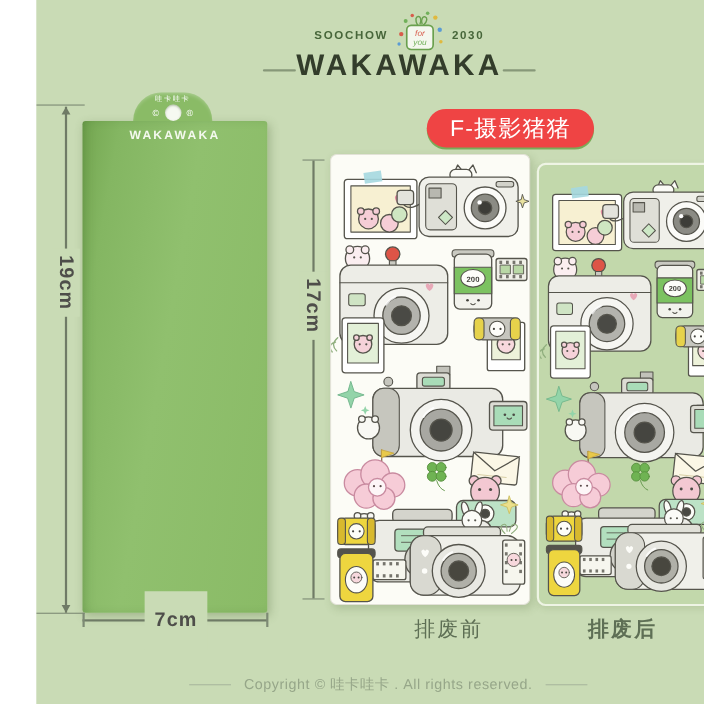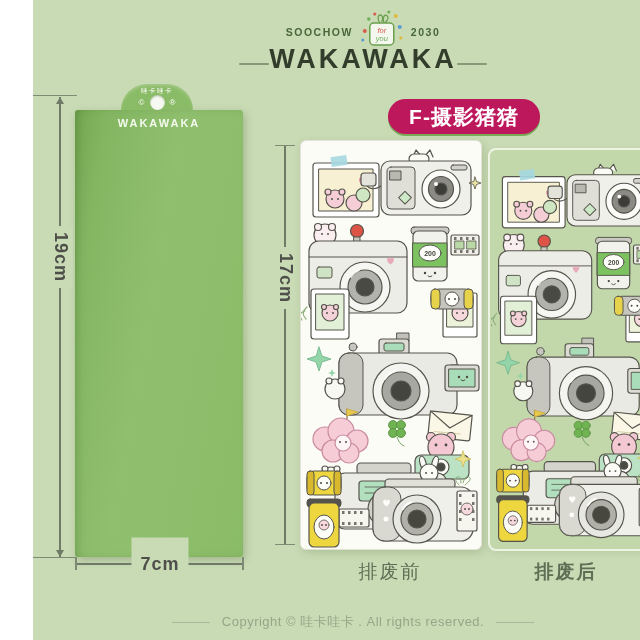--- a/index.html
+++ b/index.html
@@ -12,22 +12,22 @@
   .logo-side-text{font-size:10.5px;font-weight:bold;letter-spacing:1.5px;color:#47663a;}
   .gift-svg{width:44px;height:44px;display:block;}
   .brand-title{position:absolute;left:330px;top:44px;transform:translateX(-50%);
     font-size:27px;font-weight:800;letter-spacing:3px;color:#333d2b;white-space:nowrap;}
   .logo-dash{position:absolute;top:63px;width:30px;height:2px;background:#879879;border-radius:1px;}
   .logo-dash.left{left:206px;}
   .logo-dash.right{left:424px;}
 
   
   .pill{position:absolute;left:355px;top:99px;width:152px;height:35px;border-radius:18px;
-    background:#be185d;box-shadow:0 2px 0 #7aab58;display:flex;align-items:center;justify-content:center;
-    color:#ffffff;font-size:21px;font-weight:bold;letter-spacing:1px;}
+    background:#ef4444;box-shadow:0 2px 0 #7aab58;display:flex;align-items:center;justify-content:center;
+    color:#ffffff;font-size:21px;font-weight:normal;letter-spacing:1px;}
 
   
   .backing{position:absolute;left:42px;top:110px;width:168px;height:447px;border-radius:3px;
     background:linear-gradient(100deg,#74a751 0%,#84b662 14%,#90c06e 45%,#8abb66 100%);
     box-shadow:2px 3px 9px rgba(70,95,45,.30), inset 5px 0 12px -6px rgba(20,60,10,.35);}
   .backing-tab{position:absolute;left:46px;top:-26px;width:72px;height:26px;
     background:#8abb66;border-radius:40px 40px 0 0;box-shadow:inset 0 3px 4px -2px rgba(255,255,255,.35);}
   .tab-cn{margin-top:3px;text-align:center;font-size:6.5px;letter-spacing:1.5px;color:#ffffff;line-height:7px;}
   .tab-row{display:flex;align-items:center;justify-content:center;gap:5px;margin-top:1px;
     font-size:8px;color:#ffffff;line-height:12px;}
@@ -51,21 +51,21 @@
     background:#fcfcf6;border:1px solid #e2e2d7;border-radius:6px;
     box-shadow:2px 3px 8px rgba(70,95,45,.20);overflow:hidden;}
   .sheet-after{position:absolute;left:455px;top:148px;width:173px;height:399px;
     background:#c2d8ab;border:2px solid #eef4e4;border-radius:8px;
     box-shadow:1px 2px 6px rgba(70,95,45,.12);overflow:hidden;}
   .sheet-after .art-slot{position:absolute;inset:1px;}
   .art-svg{width:100%;height:100%;display:block;}
 
   .caption{position:absolute;top:559px;transform:translateX(-50%);
     font-size:19px;color:#5e6f55;letter-spacing:2px;}
-  .caption.before{left:357px;}
+  .caption.before{left:375px;}
   .caption.after{left:533px;font-weight:bold;}
 
   
   .footer{position:absolute;left:0;top:613px;width:100%;display:flex;align-items:center;justify-content:center;gap:12px;}
   .footer .line{width:38px;height:1px;background:#a9b79d;}
   .footer .txt{font-size:13px;color:#96a689;letter-spacing:.5px;}
 </style>
 </head>
 <body>
 

